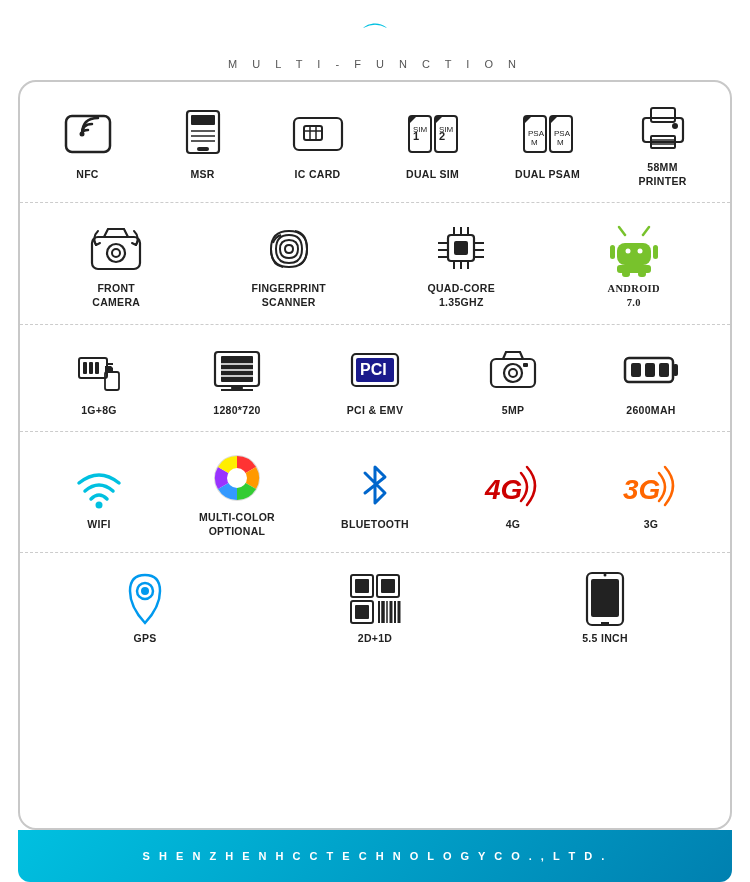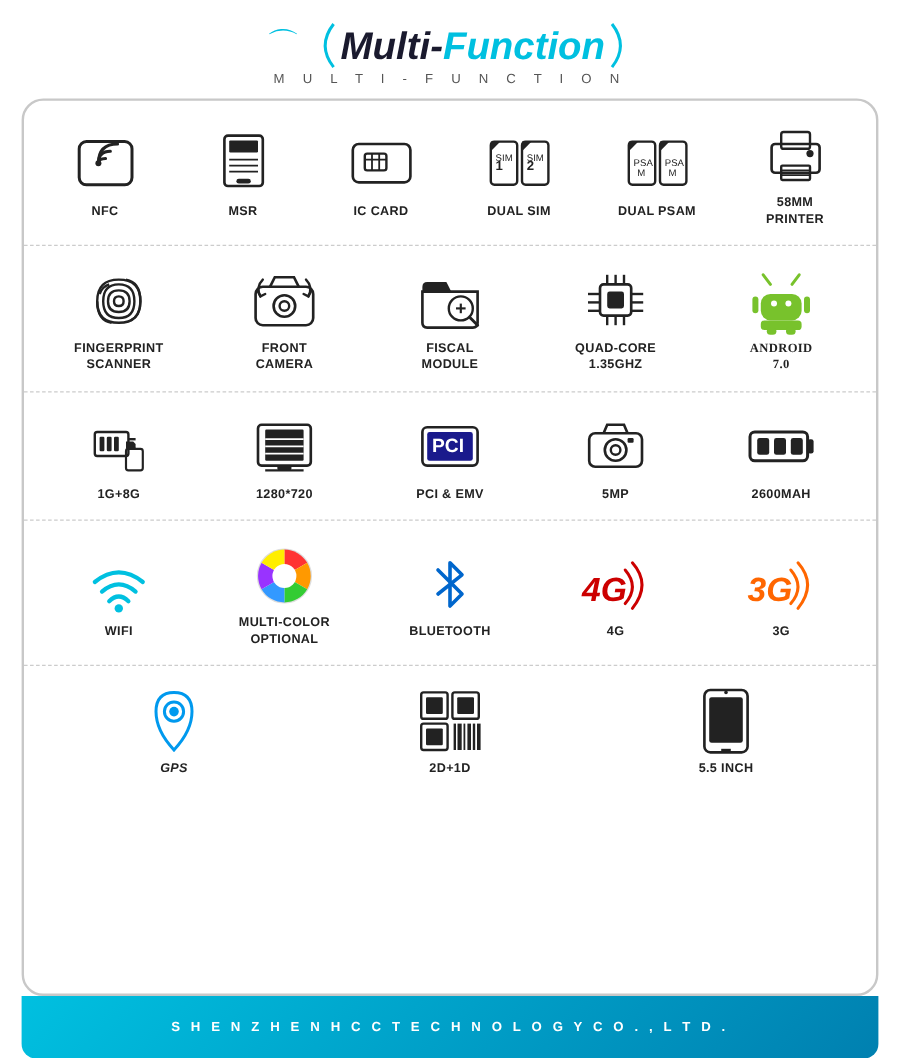--- a/index.html
+++ b/index.html
@@ -128,31 +128,20 @@
   </style>
 </head>
 <body>
 
 <div class="page-wrapper">
 
   <div class="header">
     <div class="header-title-row">
       <span class="header-bracket" style="color:#00c0e0; font-size:28px; font-weight:300;">⌒</span>
 
-      <div style="display:flex;align-items:center;gap:2px;">
-        <svg width="22" height="40">
-          <path d="M18 2 Q4 20 18 38" stroke="#00c0e0" stroke-width="2.5" fill="none"></path>
-        </svg>
-        <span class="header-title">
-          <span style="color:#1a1a2e;">Multi-</span><span style="color:#00c0e0;">Function</span>
-        </span>
-        <svg width="22" height="40">
-          <path d="M4 2 Q18 20 4 38" stroke="#00c0e0" stroke-width="2.5" fill="none"></path>
-        </svg>
-      </div>
     </div>
     <div class="header-subtitle">M U L T I - F U N C T I O N</div>
   </div>
 
   <div class="main-box">
 
     <div class="feature-row">
 
       <div class="feature-item">
         <div class="feature-icon">
@@ -241,67 +230,52 @@
         </div>
         <span class="feature-label" style="text-align:center;">58MM<br>PRINTER</span>
       </div>
 
     </div>
 
     <div class="feature-row">
 
       <div class="feature-item">
         <div class="feature-icon">
+          <svg width="60" height="52" viewBox="0 0 60 52">
+
+            <rect x="6" y="14" width="48" height="32" rx="6" fill="none" stroke="#222" stroke-width="2.2"></rect>
+            <path d="M18 14 L22 6 L38 6 L42 14" fill="none" stroke="#222" stroke-width="2.2"></path>
+            <circle cx="30" cy="30" r="9" fill="none" stroke="#222" stroke-width="2.2"></circle>
+            <circle cx="30" cy="30" r="4" fill="none" stroke="#222" stroke-width="2"></circle>
+
+            <path d="M12 8 Q6 14 10 22" fill="none" stroke="#222" stroke-width="2" stroke-linecap="round"></path>
+            <path d="M10 22 L8 18 M10 22 L14 20" fill="none" stroke="#222" stroke-width="2" stroke-linecap="round"></path>
+            <path d="M48 8 Q54 14 50 22" fill="none" stroke="#222" stroke-width="2" stroke-linecap="round"></path>
+            <path d="M50 22 L52 18 M50 22 L46 20" fill="none" stroke="#222" stroke-width="2" stroke-linecap="round"></path>
+          </svg>
+        </div>
+        <span class="feature-label" style="text-align:center;">FRONT<br>CAMERA</span>
+      </div>
+
+      <div class="feature-item">
+        <div class="feature-icon">
           <svg width="56" height="56" viewBox="0 0 56 56">
 
             <path d="M28 46 Q10 46 10 28 Q10 10 28 10 Q46 10 46 28 Q46 46 28 46" fill="none" stroke="#222" stroke-width="2" stroke-dasharray="none"></path>
             <path d="M28 42 Q15 42 15 28 Q15 14 28 14 Q41 14 41 28 Q41 42 28 42" fill="none" stroke="#222" stroke-width="2"></path>
             <path d="M28 37 Q19 37 19 28 Q19 19 28 19 Q37 19 37 28 Q37 37 28 37" fill="none" stroke="#222" stroke-width="2"></path>
             <path d="M28 32 Q24 32 24 28 Q24 24 28 24 Q32 24 32 28 Q32 32 28 32" fill="none" stroke="#222" stroke-width="2"></path>
             <path d="M22 46 Q10 44 10 28" fill="none" stroke="#222" stroke-width="2"></path>
             <path d="M34 10 Q46 12 46 28 Q46 40 38 44" fill="none" stroke="#222" stroke-width="2"></path>
             <path d="M20 14 Q14 16 12 22" fill="none" stroke="#222" stroke-width="2"></path>
           </svg>
         </div>
         <span class="feature-label" style="text-align:center;">FINGERPRINT<br>SCANNER</span>
       </div>
 
-      <div class="feature-item">
-        <div class="feature-icon">
-          <svg width="60" height="52" viewBox="0 0 60 52">
-
-            <rect x="6" y="14" width="48" height="32" rx="6" fill="none" stroke="#222" stroke-width="2.2"></rect>
-            <path d="M18 14 L22 6 L38 6 L42 14" fill="none" stroke="#222" stroke-width="2.2"></path>
-            <circle cx="30" cy="30" r="9" fill="none" stroke="#222" stroke-width="2.2"></circle>
-            <circle cx="30" cy="30" r="4" fill="none" stroke="#222" stroke-width="2"></circle>
-
-            <path d="M12 8 Q6 14 10 22" fill="none" stroke="#222" stroke-width="2" stroke-linecap="round"></path>
-            <path d="M10 22 L8 18 M10 22 L14 20" fill="none" stroke="#222" stroke-width="2" stroke-linecap="round"></path>
-            <path d="M48 8 Q54 14 50 22" fill="none" stroke="#222" stroke-width="2" stroke-linecap="round"></path>
-            <path d="M50 22 L52 18 M50 22 L46 20" fill="none" stroke="#222" stroke-width="2" stroke-linecap="round"></path>
-          </svg>
-        </div>
-        <span class="feature-label" style="text-align:center;">FRONT<br>CAMERA</span>
-      </div>
-
-      <div class="feature-item">
-        <div class="feature-icon">
-          <svg width="58" height="52" viewBox="0 0 58 52">
-
-            <path d="M6 18 L6 44 Q6 48 10 48 L48 48 Q52 48 52 44 L52 18 Z" fill="none" stroke="#222" stroke-width="2.2"></path>
-            <path d="M6 18 L6 14 Q6 10 10 10 L26 10 L30 18 Z" fill="#222"></path>
-
-            <circle cx="38" cy="32" r="10" fill="none" stroke="#222" stroke-width="2"></circle>
-            <line x1="46" y1="40" x2="52" y2="46" stroke="#222" stroke-width="2.5" stroke-linecap="round"></line>
-            <line x1="34" y1="32" x2="42" y2="32" stroke="#222" stroke-width="1.8"></line>
-            <line x1="38" y1="28" x2="38" y2="36" stroke="#222" stroke-width="1.8"></line>
-          </svg>
-        </div>
-        <span class="feature-label" style="text-align:center;">FISCAL<br>MODULE</span>
-      </div>
 
       <div class="feature-item">
         <div class="feature-icon">
           <svg width="54" height="52" viewBox="0 0 54 52">
 
             <rect x="14" y="12" width="26" height="26" rx="3" fill="none" stroke="#222" stroke-width="2.2"></rect>
             <rect x="20" y="18" width="14" height="14" rx="2" fill="#222"></rect>
 
             <line x1="20" y1="12" x2="20" y2="4" stroke="#222" stroke-width="2"></line>
             <line x1="27" y1="12" x2="27" y2="4" stroke="#222" stroke-width="2"></line>
@@ -488,21 +462,21 @@
             <text x="2" y="40" font-size="28" font-weight="900" fill="#ff6600" font-family="Arial" font-style="italic">3G</text>
           </svg>
         </div>
         <span class="feature-label">3G</span>
       </div>
 
     </div>
 
     <div class="feature-row" style="border-bottom:none; justify-content:space-around;">
 
-      <div class="feature-item" style="flex:0 0 160px;font-style:italic;">
+      <div class="feature-item" style="flex:0 0 160px;">
         <div class="feature-icon">
           <svg width="50" height="56" viewBox="0 0 50 56">
             <path d="M25 4 Q10 4 10 20 Q10 36 25 52 Q40 36 40 20 Q40 4 25 4 Z" fill="none" stroke="#0099ee" stroke-width="2.5"></path>
             <circle cx="25" cy="20" r="8" fill="none" stroke="#0099ee" stroke-width="2.5"></circle>
             <circle cx="25" cy="20" r="4" fill="#0099ee"></circle>
           </svg>
         </div>
         <span class="feature-label">GPS</span>
       </div>
 

